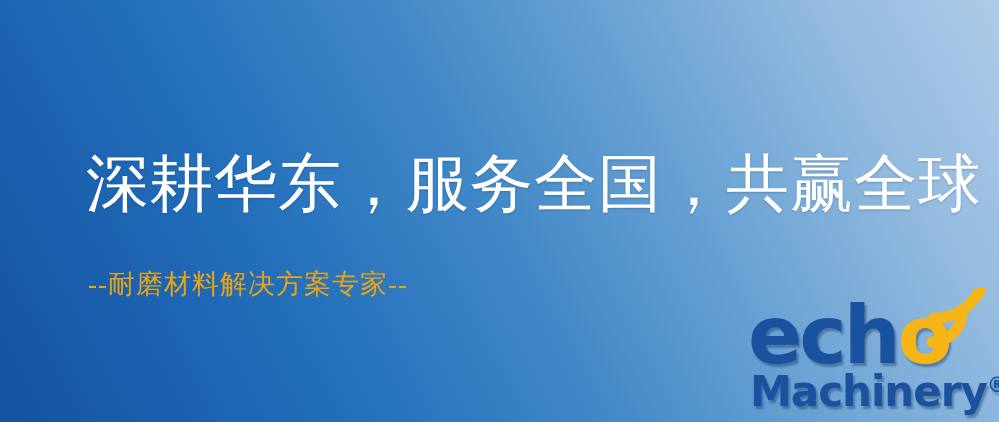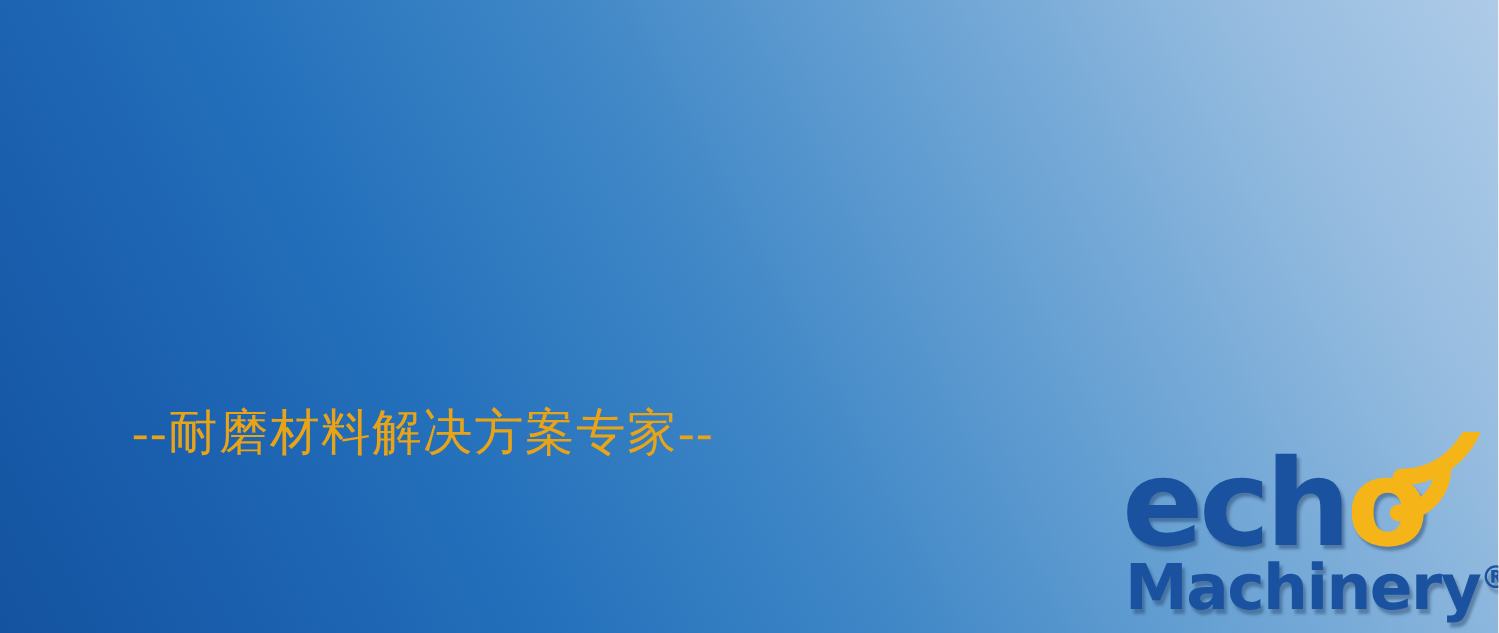--- a/index.html
+++ b/index.html
@@ -38,21 +38,21 @@
     white-space: nowrap;
     text-shadow: 0 1px 2px rgba(10, 50, 100, 0.28);
   }
 
   
   #subtitle {
     position: absolute;
     left: 88px;
     top: 266px;
     font-family: "Liberation Serif", serif;
-    font-size: 33px;
+    font-size: 27px;
     letter-spacing: 1px;
     color: #e8a317;
     white-space: nowrap;
   }
 
   
   #logo {
     position: absolute;
     left: 748px;
     top: 296px;
@@ -99,20 +99,21 @@
     font-size: 21px;
     vertical-align: 14px;
     letter-spacing: 0;
   }
 </style>
 </head>
 <body>
 
 <div id="banner">
 
+  <div id="headline">深耕华东，服务全国，共赢全球</div>
 
   <div id="subtitle">--耐磨材料解决方案专家--</div>
 
   <div id="logo">
 
     <div id="logo-echo"><span>ech</span><span class="o-gold">o</span></div>
 
     <div id="logo-waves">
       <svg width="74" height="62" viewBox="0 0 74 62" xmlns="http://www.w3.org/2000/svg">
         <g fill="none" stroke="#f5b418" stroke-linecap="round">

